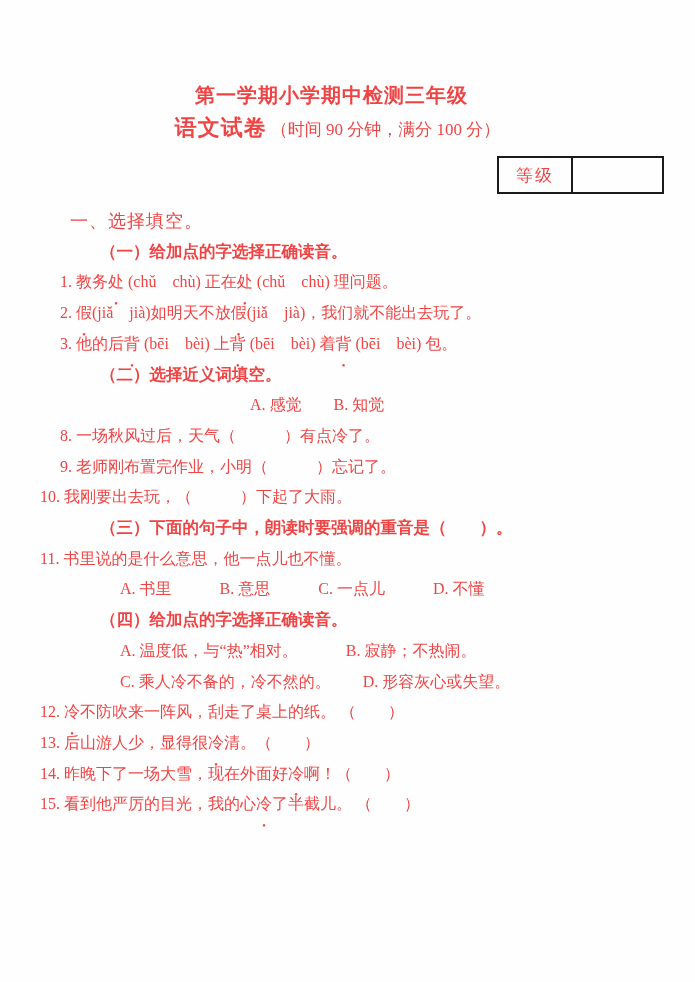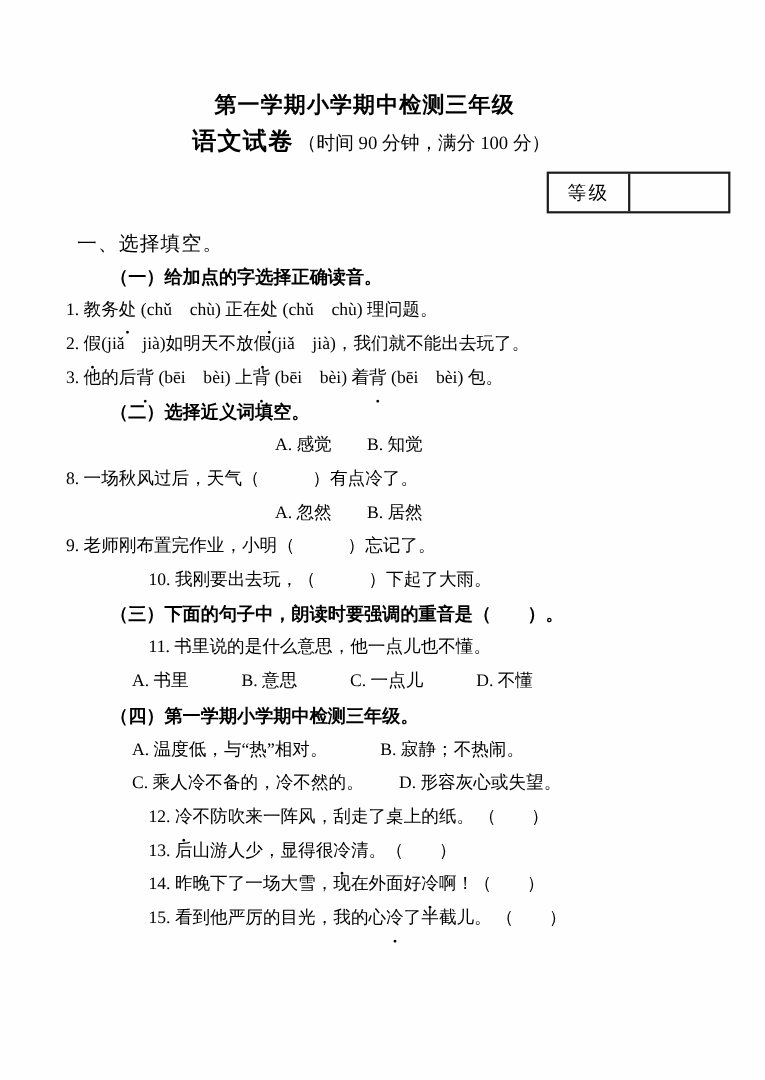--- a/index.html
+++ b/index.html
@@ -2,21 +2,21 @@
 <html><head>
 <meta charset="utf-8">
 <style>
   html, body { margin: 0; padding: 0; background: #e8e8e8; }
   .page {
     position: relative;
     width: 695px;
     height: 982px;
     margin: 0 auto;
     background: #fefefe;
-    color: #000000;
+    color: #ef4444;
     font-family: "Liberation Serif", "DejaVu Serif", serif;
     overflow: hidden;
   }
   .title {
     position: absolute;
     top: 82px; left: 0; width: 100%;
     text-align: center;
     transform: translateX(-16px);
     font-size: 20px;
     font-weight: bold;
@@ -52,21 +52,21 @@
     top: 206px; left: 0; width: 100%;
   }
   .line {
     line-height: 30.7px;
     font-size: 16px;
     white-space: nowrap;
   }
   .sec  { padding-left: 70px;  font-size: 18px; letter-spacing: 1px; }
   .sub  { padding-left: 100px; font-weight: bold; font-size: 16.5px; }
   .q    { padding-left: 60px; }
-  .q10plus { padding-left: 116px; margin-left: 19px; }
+  .q10plus { padding-left: 40px; }
   .optc { padding-left: 250px; }
   .optl { padding-left: 120px; }
   .em-dot { position: relative; display: inline-block; }
   .em-dot::after {
     content: "●";
     position: absolute;
     left: 50%; bottom: -8px;
     transform: translateX(-50%);
     font-size: 6px;
     line-height: 6px;
@@ -91,27 +91,26 @@
 
   <div class="content">
     <div class="line sec">一、选择填空。</div>
     <div class="line sub">（一）给加点的字选择正确读音。</div>
     <div class="line q"><span>1. 教务</span><span class="em-dot">处</span><span> (chǔ　chù) 正在</span><span class="em-dot">处</span><span> (chǔ　chù) 理问题。</span></div>
     <div class="line q"><span>2. </span><span class="em-dot">假</span><span>(jiǎ　jià)如明天不放</span><span class="em-dot">假</span><span>(jiǎ　jià)，我们就不能出去玩了。</span></div>
     <div class="line q"><span>3. 他的后</span><span class="em-dot">背</span><span> (bēi　bèi) 上</span><span class="em-dot">背</span><span> (bēi　bèi) 着</span><span class="em-dot">背</span><span> (bēi　bèi) 包。</span></div>
     <div class="line sub">（二）选择近义词填空。</div>
     <div class="line optc">A. 感觉　　B. 知觉</div>
     <div class="line q">8. 一场秋风过后，天气（　　　）有点冷了。</div>
-    <div class="line optc">A. 忽然　　B. 居然</div>
     <div class="line q">9. 老师刚布置完作业，小明（　　　）忘记了。</div>
     <div class="line q10plus">10. 我刚要出去玩，（　　　）下起了大雨。</div>
     <div class="line sub">（三）下面的句子中，朗读时要强调的重音是（　　）。</div>
     <div class="line q10plus">11. 书里说的是什么意思，他一点儿也不懂。</div>
     <div class="line optl">A. 书里　　　B. 意思　　　C. 一点儿　　　D. 不懂</div>
-    <div class="line sub">（四）第一学期小学期中检测三年级。</div>
+    <div class="line sub">（四）给加点的字选择正确读音。</div>
     <div class="line optl">A. 温度低，与“热”相对。　　　B. 寂静；不热闹。</div>
     <div class="line optl">C. 乘人冷不备的，冷不然的。　　D. 形容灰心或失望。</div>
     <div class="line q10plus"><span>12. </span><span class="em-dot">冷</span><span>不防吹来一阵风，刮走了桌上的纸。 （　　）</span></div>
     <div class="line q10plus"><span>13. 后山游人少，显得很</span><span class="em-dot">冷</span><span>清。（　　）</span></div>
     <div class="line q10plus"><span>14. 昨晚下了一场大雪，现在外面好</span><span class="em-dot">冷</span><span>啊！（　　）</span></div>
     <div class="line q10plus"><span>15. 看到他严厉的目光，我的心</span><span class="em-dot">冷</span><span>了半截儿。 （　　）</span></div>
   </div>
 
 </div>
 

